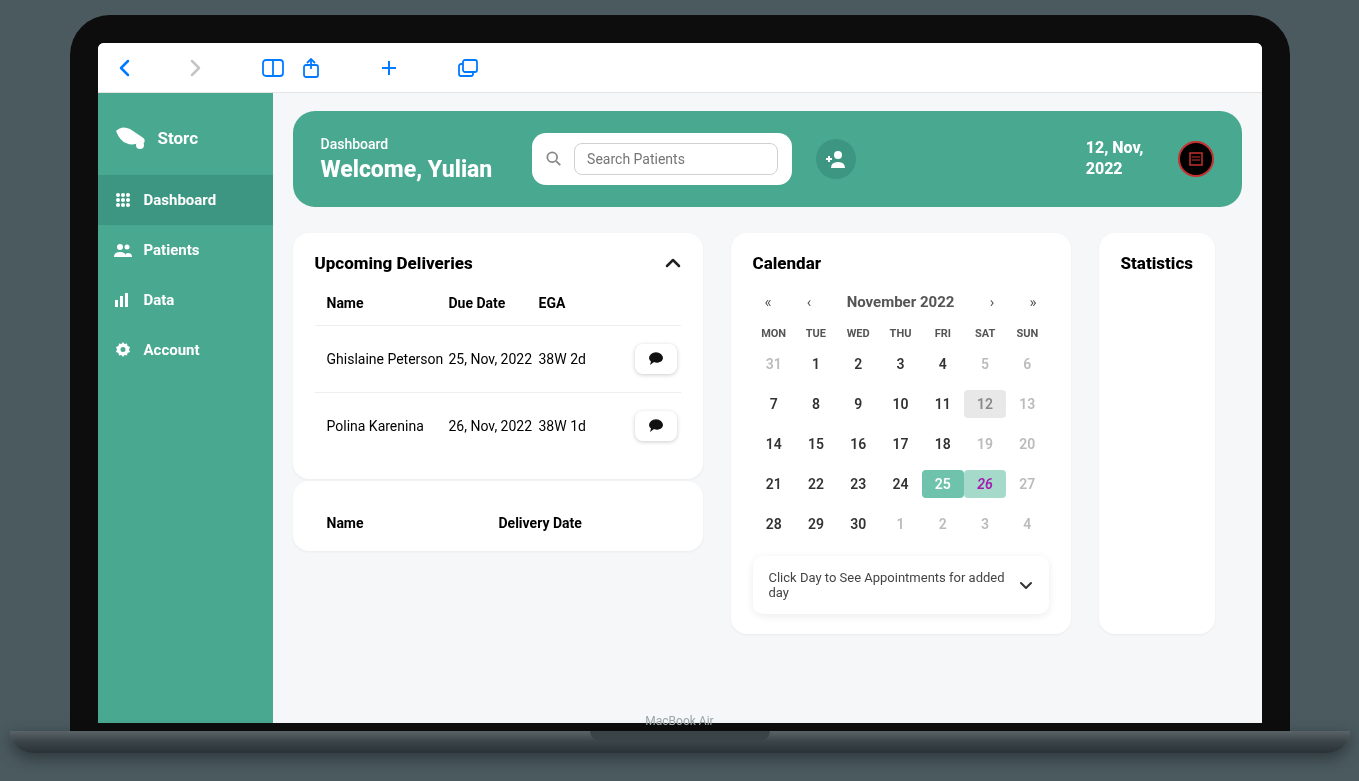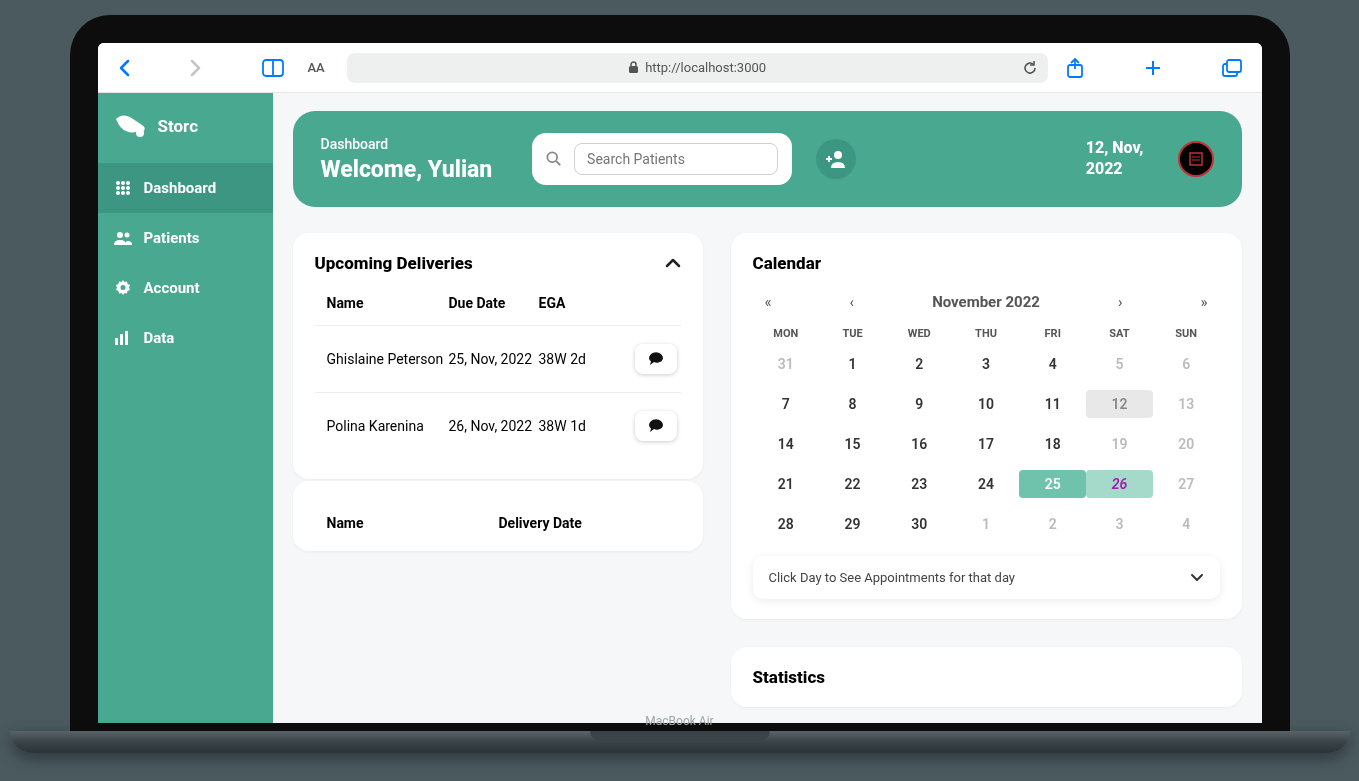--- a/index.html
+++ b/index.html
@@ -21,41 +21,41 @@
 .browser-btn.disabled { color: #c5c5c5; }
 .url-group { flex: 1; display: flex; align-items: center; gap: 16px; }
 .aa { font-size: 13px; color: #555; font-weight: 500; padding: 0 6px; }
 .url-bar { flex: 1; background: #eef0f0; border-radius: 8px; height: 30px; display: flex; align-items: center; justify-content: center; gap: 6px; font-size: 13px; color: #555; position: relative; }
 .url-bar .refresh { position: absolute; right: 10px; color: #555; }
 .browser-right { display: flex; gap: 60px; align-items: center; }
 
 
 .app { flex: 1; display: flex; overflow: hidden; }
 .sidebar { width: 175px; background: #49a890; color: #fff; display: flex; flex-direction: column; }
-.logo-row { display: flex; align-items: center; gap: 10px; padding: 18px 16px 22px 16px; }
+.logo-row { display: flex; align-items: center; gap: 10px; padding: 30px 16px 22px 16px; }
 .logo-row svg { flex: none; }
 .logo-text { font-weight: 700; font-size: 17px; }
 .nav-item { display: flex; align-items: center; gap: 12px; padding: 16px 16px; font-weight: 700; font-size: 15px; cursor: pointer; }
 .nav-item.active { background: #3d9682; }
 .nav-icon { width: 18px; display: inline-flex; justify-content: center; }
 
 .main { flex: 1; background: #f5f7f8; padding: 18px 20px; overflow: hidden; }
 .header-card { background: #49a890; border-radius: 22px; padding: 22px 28px; color: #fff; display: flex; align-items: center; gap: 18px; }
 .header-left { flex: 1; }
 .header-sub { font-size: 14px; font-weight: 500; margin-bottom: 4px; }
 .header-title { font-size: 23px; font-weight: 800; }
 .search-wrap { background: #fff; border-radius: 14px; padding: 10px 14px; display: flex; align-items: center; gap: 12px; width: 260px; }
 .search-field { flex: 1; border: 1px solid #d0d0d0; border-radius: 8px; height: 32px; padding: 0 12px; font-size: 14px; outline: none; }
 .add-user-btn { width: 40px; height: 40px; border-radius: 50%; background: #3d9682; display: flex; align-items: center; justify-content: center; color: #fff; cursor: pointer; margin-left: 6px; }
 .date-text { font-weight: 800; font-size: 16px; line-height: 1.3; }
 .avatar { width: 36px; height: 36px; border-radius: 50%; background: #000; border: 2px solid #c53030; margin-left: 16px; display: flex; align-items: center; justify-content: center; color: #c53030; font-size: 14px; font-weight: 700; }
 
 .content-grid { display: flex; gap: 28px; margin-top: 26px; }
 .col-left { width: 410px; display: flex; flex-direction: column; gap: 2px; }
-.col-right { flex: 1; display: flex; flex-direction: column; gap: 28px; justify-content: flex-end; }
+.col-right { flex: 1; display: flex; flex-direction: row; gap: 28px; }
 
 .card { background: #fff; border-radius: 16px; padding: 20px 22px; box-shadow: 0 1px 3px rgba(0,0,0,0.05); }
 .card-head { display: flex; align-items: center; justify-content: space-between; margin-bottom: 14px; }
 .card-title { font-weight: 800; font-size: 17px; }
 .chev { cursor: pointer; font-size: 18px; }
 
 .tbl { width: 100%; }
 .tbl-head { display: flex; padding: 8px 4px 14px 4px; font-weight: 700; font-size: 14px; }
 .tbl-row { display: flex; align-items: center; padding: 18px 4px; border-top: 1px solid #eee; font-size: 14px; }
 .col-name { width: 130px; padding-left: 8px; }
@@ -101,36 +101,20 @@
               <svg width="12" height="18" viewBox="0 0 12 18">
                   <path d="M2 2 L9 9 L2 16" stroke="#c5c5c5" stroke-width="2.5" fill="none" stroke-linecap="round" stroke-linejoin="round"></path>
                 </svg>
             </span>
             <span class="browser-btn">
               <svg width="22" height="18" viewBox="0 0 22 18">
                   <rect x="1" y="1" width="20" height="16" rx="3" stroke="#007aff" stroke-width="1.8" fill="none"></rect>
                   <line x1="11" y1="1" x2="11" y2="17" stroke="#007aff" stroke-width="1.8"></line>
                 </svg>
             </span>
-          </div>
-          <div class="url-group">
-            <span class="aa">AA</span>
-            <div class="url-bar">
-              <svg width="11" height="13" viewBox="0 0 11 13">
-                  <rect x="1" y="5" width="9" height="7" rx="1.5" fill="#555"></rect>
-                  <path d="M3 5 V3.5 a2.5 2.5 0 0 1 5 0 V5" stroke="#555" stroke-width="1.5" fill="none"></path>
-                </svg>
-              <span>http://localhost:3000</span>
-              <span class="refresh">
-                <svg width="16" height="16" viewBox="0 0 16 16">
-                    <path d="M13 8 a5 5 0 1 1 -1.5 -3.5" stroke="#555" stroke-width="1.6" fill="none"></path>
-                    <path d="M12 1 L12 5 L8 5" stroke="#555" stroke-width="1.6" fill="none"></path>
-                  </svg>
-              </span>
-            </div>
           </div>
           <div class="browser-right">
             <span class="browser-btn">
               <svg width="18" height="20" viewBox="0 0 18 20">
                   <rect x="2" y="7" width="14" height="12" rx="2" stroke="#007aff" stroke-width="1.8" fill="none"></rect>
                   <line x1="9" y1="1" x2="9" y2="11" stroke="#007aff" stroke-width="1.8"></line>
                   <path d="M5 5 L9 1 L13 5" stroke="#007aff" stroke-width="1.8" fill="none"></path>
                 </svg>
             </span>
             <span class="browser-btn">
@@ -179,36 +163,36 @@
                     <circle cx="6" cy="4" r="3"></circle>
                     <circle cx="13" cy="4" r="2.5"></circle>
                     <path d="M0 14 Q0 9 6 9 Q12 9 12 14 Z"></path>
                     <path d="M11 14 Q11 10 14 10 Q18 10 18 14 Z"></path>
                   </svg>
               </span>
               <span>Patients</span>
             </div>
             <div class="nav-item">
               <span class="nav-icon">
-                <svg width="16" height="16" viewBox="0 0 16 16" fill="#fff">
-                    <path d="M8 0 L9.5 2 L12 1.5 L12.5 4 L15 5 L14 7.5 L15 10 L12.5 11 L12 13.5 L9.5 13 L8 15 L6.5 13 L4 13.5 L3.5 11 L1 10 L2 7.5 L1 5 L3.5 4 L4 1.5 L6.5 2 Z"></path>
-                    <circle cx="8" cy="7.5" r="2.5" fill="#49a890"></circle>
-                  </svg>
-              </span>
-              <span>Account</span>
-            </div>
-            <div class="nav-item">
-              <span class="nav-icon">
                 <svg width="16" height="14" viewBox="0 0 16 14" fill="#fff">
                     <rect x="0" y="7" width="3" height="7"></rect>
                     <rect x="5" y="3" width="3" height="11"></rect>
                     <rect x="10" y="0" width="3" height="14"></rect>
                   </svg>
               </span>
               <span>Data</span>
+            </div>
+            <div class="nav-item">
+              <span class="nav-icon">
+                <svg width="16" height="16" viewBox="0 0 16 16" fill="#fff">
+                    <path d="M8 0 L9.5 2 L12 1.5 L12.5 4 L15 5 L14 7.5 L15 10 L12.5 11 L12 13.5 L9.5 13 L8 15 L6.5 13 L4 13.5 L3.5 11 L1 10 L2 7.5 L1 5 L3.5 4 L4 1.5 L6.5 2 Z"></path>
+                    <circle cx="8" cy="7.5" r="2.5" fill="#49a890"></circle>
+                  </svg>
+              </span>
+              <span>Account</span>
             </div>
           </div>
 
           <div class="main">
             <div class="header-card">
               <div class="header-left">
                 <div class="header-sub">Dashboard</div>
                 <div class="header-title">Welcome, Yulian</div>
               </div>
               <div class="search-wrap">
@@ -345,21 +329,21 @@
                       <div class="cal-day other">27</div>
                       <div class="cal-day">28</div>
                       <div class="cal-day">29</div>
                       <div class="cal-day">30</div>
                       <div class="cal-day other">1</div>
                       <div class="cal-day other">2</div>
                       <div class="cal-day other">3</div>
                       <div class="cal-day other">4</div>
                     </div>
                   <div class="cal-hint">
-                    <span style="max-width:250px">Click Day to See Appointments for that day</span>
+                    <span style="max-width:250px">Click Day to See Appointments for added day</span>
                     <svg width="14" height="9" viewBox="0 0 14 9">
                         <path d="M2 2 L7 7 L12 2" stroke="#333" stroke-width="2" fill="none" stroke-linecap="round" stroke-linejoin="round"></path>
                       </svg>
                   </div>
                 </div>
 
                 <div class="card" style="">
                   <div class="card-title">Statistics</div>
                 </div>
               </div>

